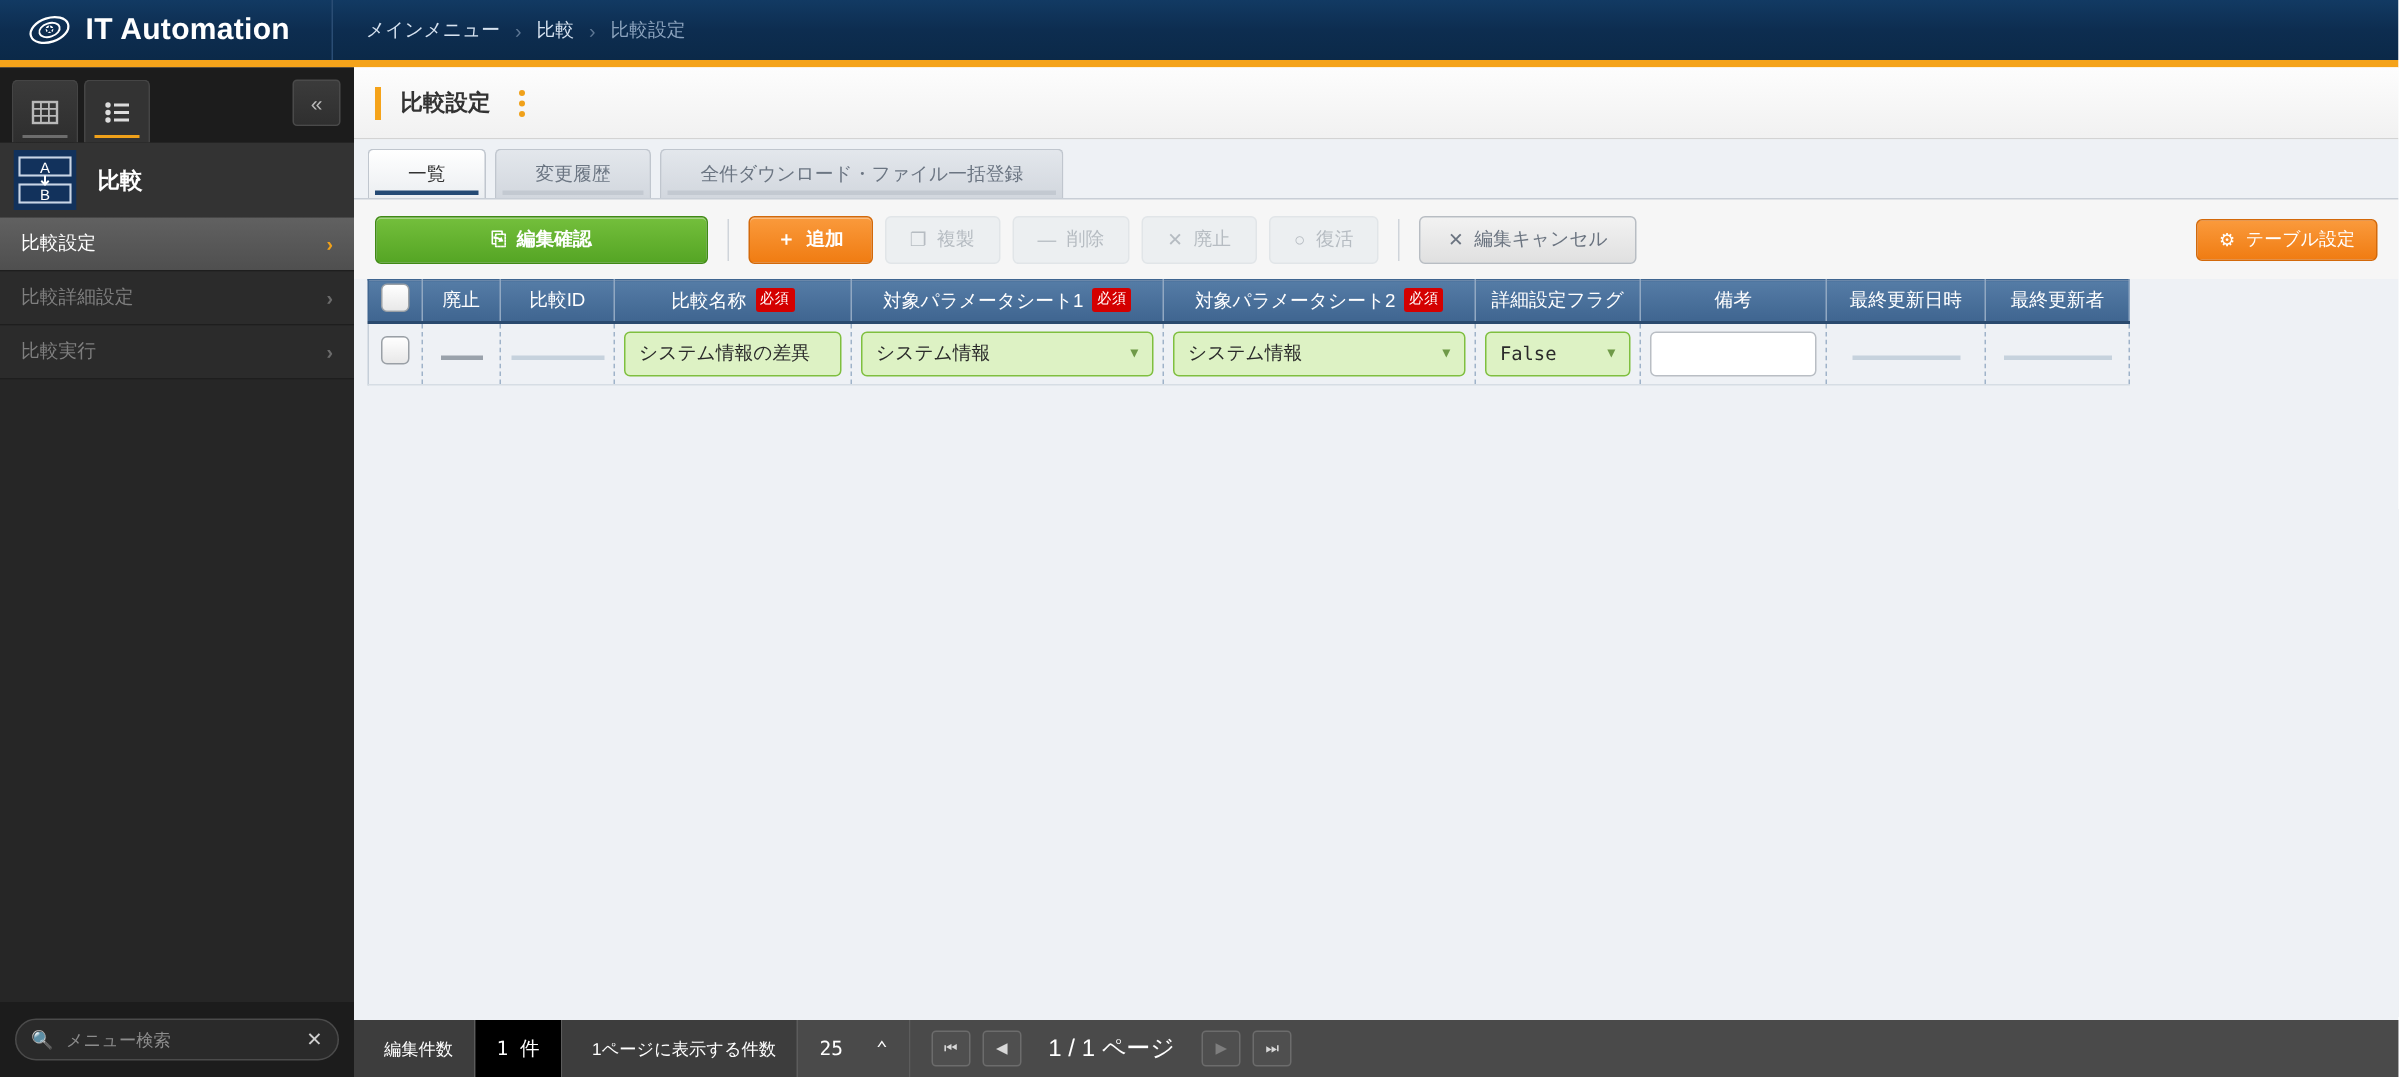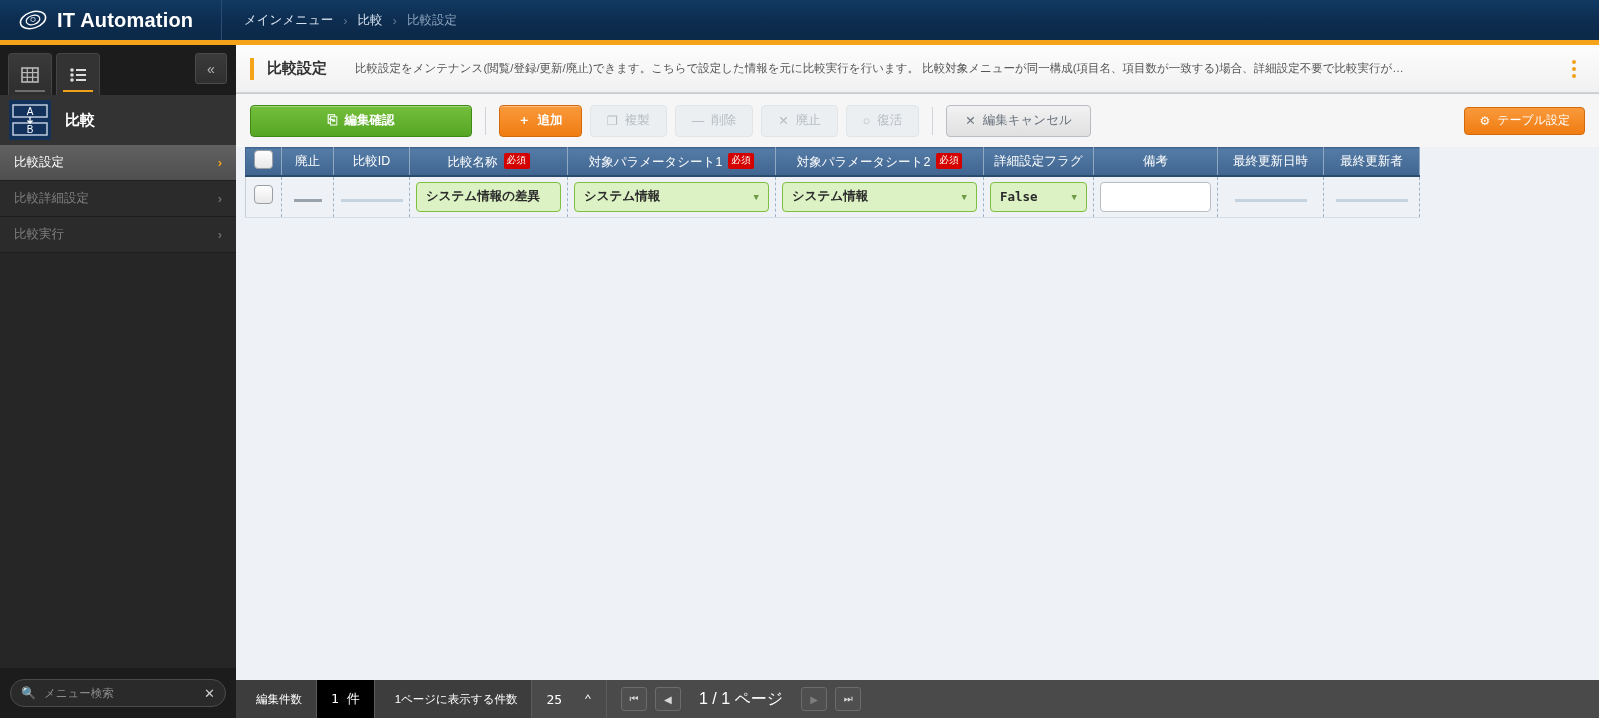--- a/index.html
+++ b/index.html
@@ -228,21 +228,20 @@
     border: 1px solid #9aa0a6; display: inline-block;
   }
   .dash-gray { display:inline-block; width: 28px; height: 3px; background: #9aa2ab; }
   .dash-light { display:inline-block; width: 62px; height: 3px; background: #c6d2dd; }
   .dash-light2 { display:inline-block; width: 72px; height: 3px; background: #c6d2dd; }
   .fld {
     height: 30px; border: 1px solid #7fbf3f; border-radius: 4px;
     background: #ddf2c4; display: flex; align-items: center;
     padding: 0 9px; font-size: 12.5px; color: #2a2a2a;
     font-family: "DejaVu Sans Mono","Liberation Mono",monospace;
-    font-weight: bold;
   }
   .fld.sel { justify-content: space-between; }
   .fld .caret { color: #6f9a48; font-size: 9px; }
   .fld-white {
     height: 30px; border: 1px solid #b9bec4; border-radius: 4px;
     background: #ffffff;
   }
 
   
   .footer {
@@ -362,30 +361,43 @@
         <span class="clr">✕</span>
       </div>
     </div>
   </div>
 
   <div class="main">
 
     <div class="page-head">
       <span class="page-head-bar"></span>
       <span class="page-head-title">比較設定</span>
-      <span class="page-head-desc">比較設定をメンテナンス(閲覧/登録/更新/廃止)できます。こちらで設定した情報を元に比較実行を行います。 比較対象メニューが同一構成(項目名、項目数が一致する)場合、詳細設定不要で比較実行が…</span>
       <div class="kebab">
         <i></i>
           <i></i>
           <i></i>
       </div>
     </div>
 
     <div class="workspace">
 
+      <div class="tabs">
+        <div class="tab active">
+          <span>一覧</span>
+          <span class="tabline"></span>
+        </div>
+        <div class="tab">
+          <span>変更履歴</span>
+          <span class="tabline"></span>
+        </div>
+        <div class="tab">
+          <span>全件ダウンロード・ファイル一括登録</span>
+          <span class="tabline"></span>
+        </div>
+      </div>
 
       <div class="toolbar">
         <div class="btn btn-green">
           <span>⎘</span>
           <span>編集確認</span>
         </div>
         <div class="vsep"></div>
         <div class="btn btn-orange">
           <span>＋</span>
           <span>追加</span>

